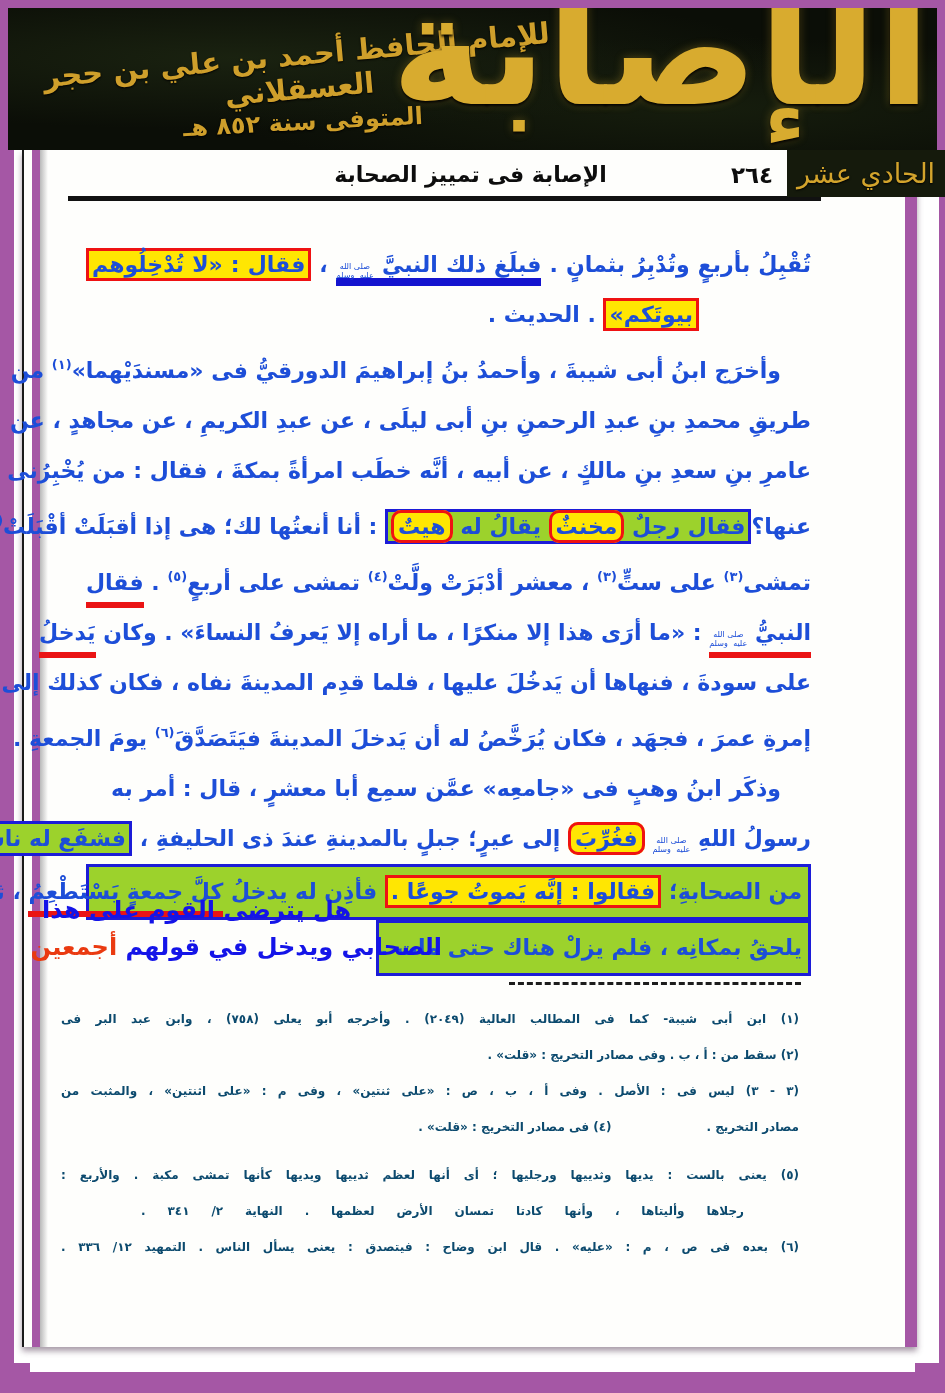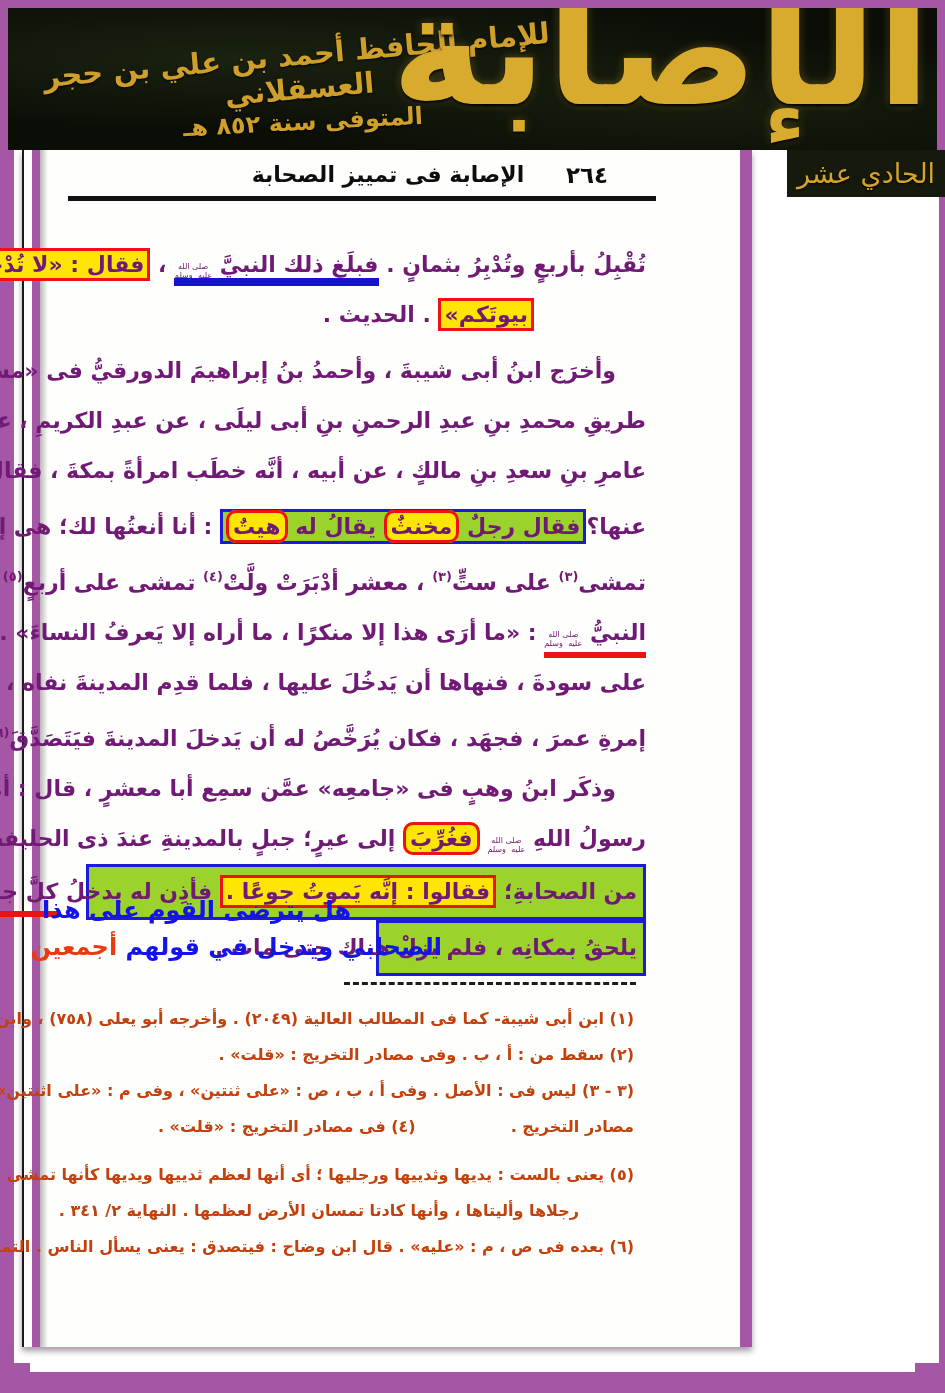--- a/index.html
+++ b/index.html
@@ -42,40 +42,40 @@
     position:absolute; right:0; top:150px; width:158px; height:47px;
     background:#151a0c; z-index:5;
     color:#d3a42c; font-size:27px; font-weight:normal;
     display:flex; align-items:center; justify-content:center;
     text-shadow:0 1px 2px #000;
   }
   
   .mat { position:absolute; left:14px; right:6px; top:150px; bottom:30px; background:#ffffff; }
   .bottomstrip { position:absolute; left:30px; right:30px; bottom:21px; height:9px; background:#ffffff; }
   .page {
-    position:absolute; left:22px; top:150px; width:730px; bottom:46px;
+    position:absolute; left:22px; top:150px; width:895px; bottom:46px;
     background:#fefefc; border-left:2px solid #1a1a1a;
     box-shadow:0 4px 6px rgba(60,30,60,.45);
     z-index:3; color:#0d0d0d;
   }
   .page-strip-left  { position:absolute; left:8px;  top:0; bottom:0; width:8px;  background:#a557a5; }
   .page-shade-left  { position:absolute; left:16px; top:0; bottom:0; width:8px;  background:linear-gradient(90deg,#b9b9b9,#fefefc); }
   .page-strip-right { position:absolute; right:0;   top:0; bottom:0; width:12px; background:#a557a5; }
   
   .pageheader { position:relative; height:50px; }
   .pageheader .rule { position:absolute; left:44px; right:96px; top:46px; height:5px; background:#111; }
   .page-title {
     position:absolute; left:0; right:0; top:12px; text-align:center;
     font-size:22px; font-weight:bold;
   }
   .page-num { position:absolute; right:144px; top:12px; font-size:23px; font-weight:bold; }
   
   .content {
     position:relative; margin:0 106px 0 62px; padding-top:40px;
-    font-size:22px; font-weight:bold; line-height:50px; color:#701a75;
+    font-size:22px; font-weight:bold; line-height:50px; color:#1d4ed8;
   }
   .bline { white-space:nowrap; }
   .just { text-align:justify; text-align-last:justify; text-justify:inter-word; }
   .fnref { font-size:13px; vertical-align:9px; font-weight:bold; }
   .saw {
     display:inline-block; width:38px; font-size:8px; line-height:9px;
     text-align:center; vertical-align:-6px; white-space:normal; font-weight:normal;
   }
   .hl-y { background:#ffe602; border:3px solid #ef1212; padding:1px 3px; }
   .hl-y-round { background:#ffe602; border:3px solid #ef1212; border-radius:10px; padding:1px 4px; }
@@ -87,21 +87,21 @@
   .annotation {
     position:absolute; left:18px; top:742px; width:400px;
     text-align:left; font-size:24px; font-weight:bold;
     color:#1414e8; line-height:37px; white-space:nowrap; z-index:6;
   }
   .annotation .red-word { color:#ea3a10; }
   
   .footsep { border-top:3px dashed #1c1c1c; width:292px; margin:6px 10px 0 0; }
   .footnotes {
     position:relative; margin:16px 118px 0 37px;
-    font-size:16px; font-weight:bold; line-height:36px; color:#c2410c;
+    font-size:12px; font-weight:bold; line-height:36px; color:#0c4a6e;
   }
   .fl { white-space:nowrap; }
   .f1l2 { margin-right:125px; margin-left:25px; }
   .f2 { margin-left:370px; }
   .f34 { display:flex; column-gap:95px; }
   .f5block { margin-top:12px; }
   .f5l2 { margin-right:55px; margin-left:80px; }
 </style>
 </head>
 <body>

